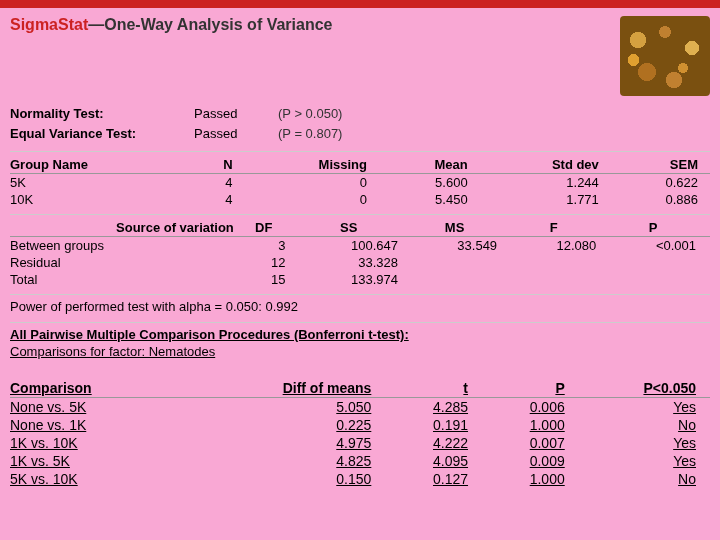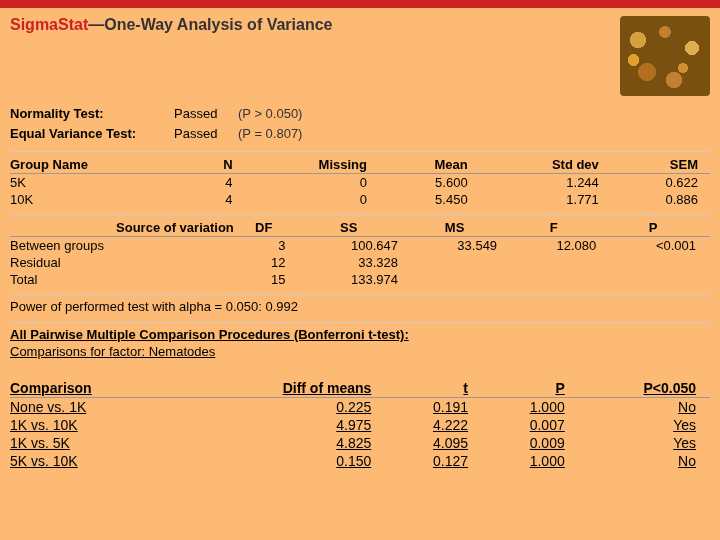--- a/index.html
+++ b/index.html
@@ -7,21 +7,21 @@
       font-family: Arial, sans-serif;
       font-size: 13px;
       background: #f0f0f0;
       width: 720px;
       height: 540px;
       overflow: hidden;
     }
     .container {
       width: 720px;
       height: 540px;
-      background: #fdba74;
+      background: #f9a8d4;
       position: relative;
     }
     .top-bar {
       height: 8px;
       background: #cc2222;
     }
     .header {
       display: flex;
       align-items: flex-start;
       padding: 8px 10px 4px 10px;
@@ -59,21 +59,21 @@
         #7a5010;
     }
     .content {
       padding: 4px 10px 4px 10px;
     }
     .normality-section {
       margin-bottom: 8px;
     }
     .normality-row {
       display: flex;
-      gap: 4px;
+      gap: 24px;
       line-height: 1.5;
     }
     .norm-label {
       font-weight: bold;
       min-width: 160px;
     }
     .norm-value {
       min-width: 60px;
     }
     .norm-result {
@@ -298,20 +298,27 @@
           <tr>
             <th>Comparison</th>
             <th class="num">Diff of means</th>
             <th class="num">t</th>
             <th class="num">P</th>
             <th class="num">P&lt;0.050</th>
           </tr>
         </thead>
         <tbody id="comp-tbody">
             <tr>
+              <td>None vs. 5K</td>
+              <td class="num">5.050</td>
+              <td class="num">4.285</td>
+              <td class="num">0.006</td>
+              <td class="num">Yes</td>
+            </tr>
+            <tr>
               <td>None vs. 1K</td>
               <td class="num">0.225</td>
               <td class="num">0.191</td>
               <td class="num">1.000</td>
               <td class="num">No</td>
             </tr>
             <tr>
               <td>1K vs. 10K</td>
               <td class="num">4.975</td>
               <td class="num">4.222</td>

